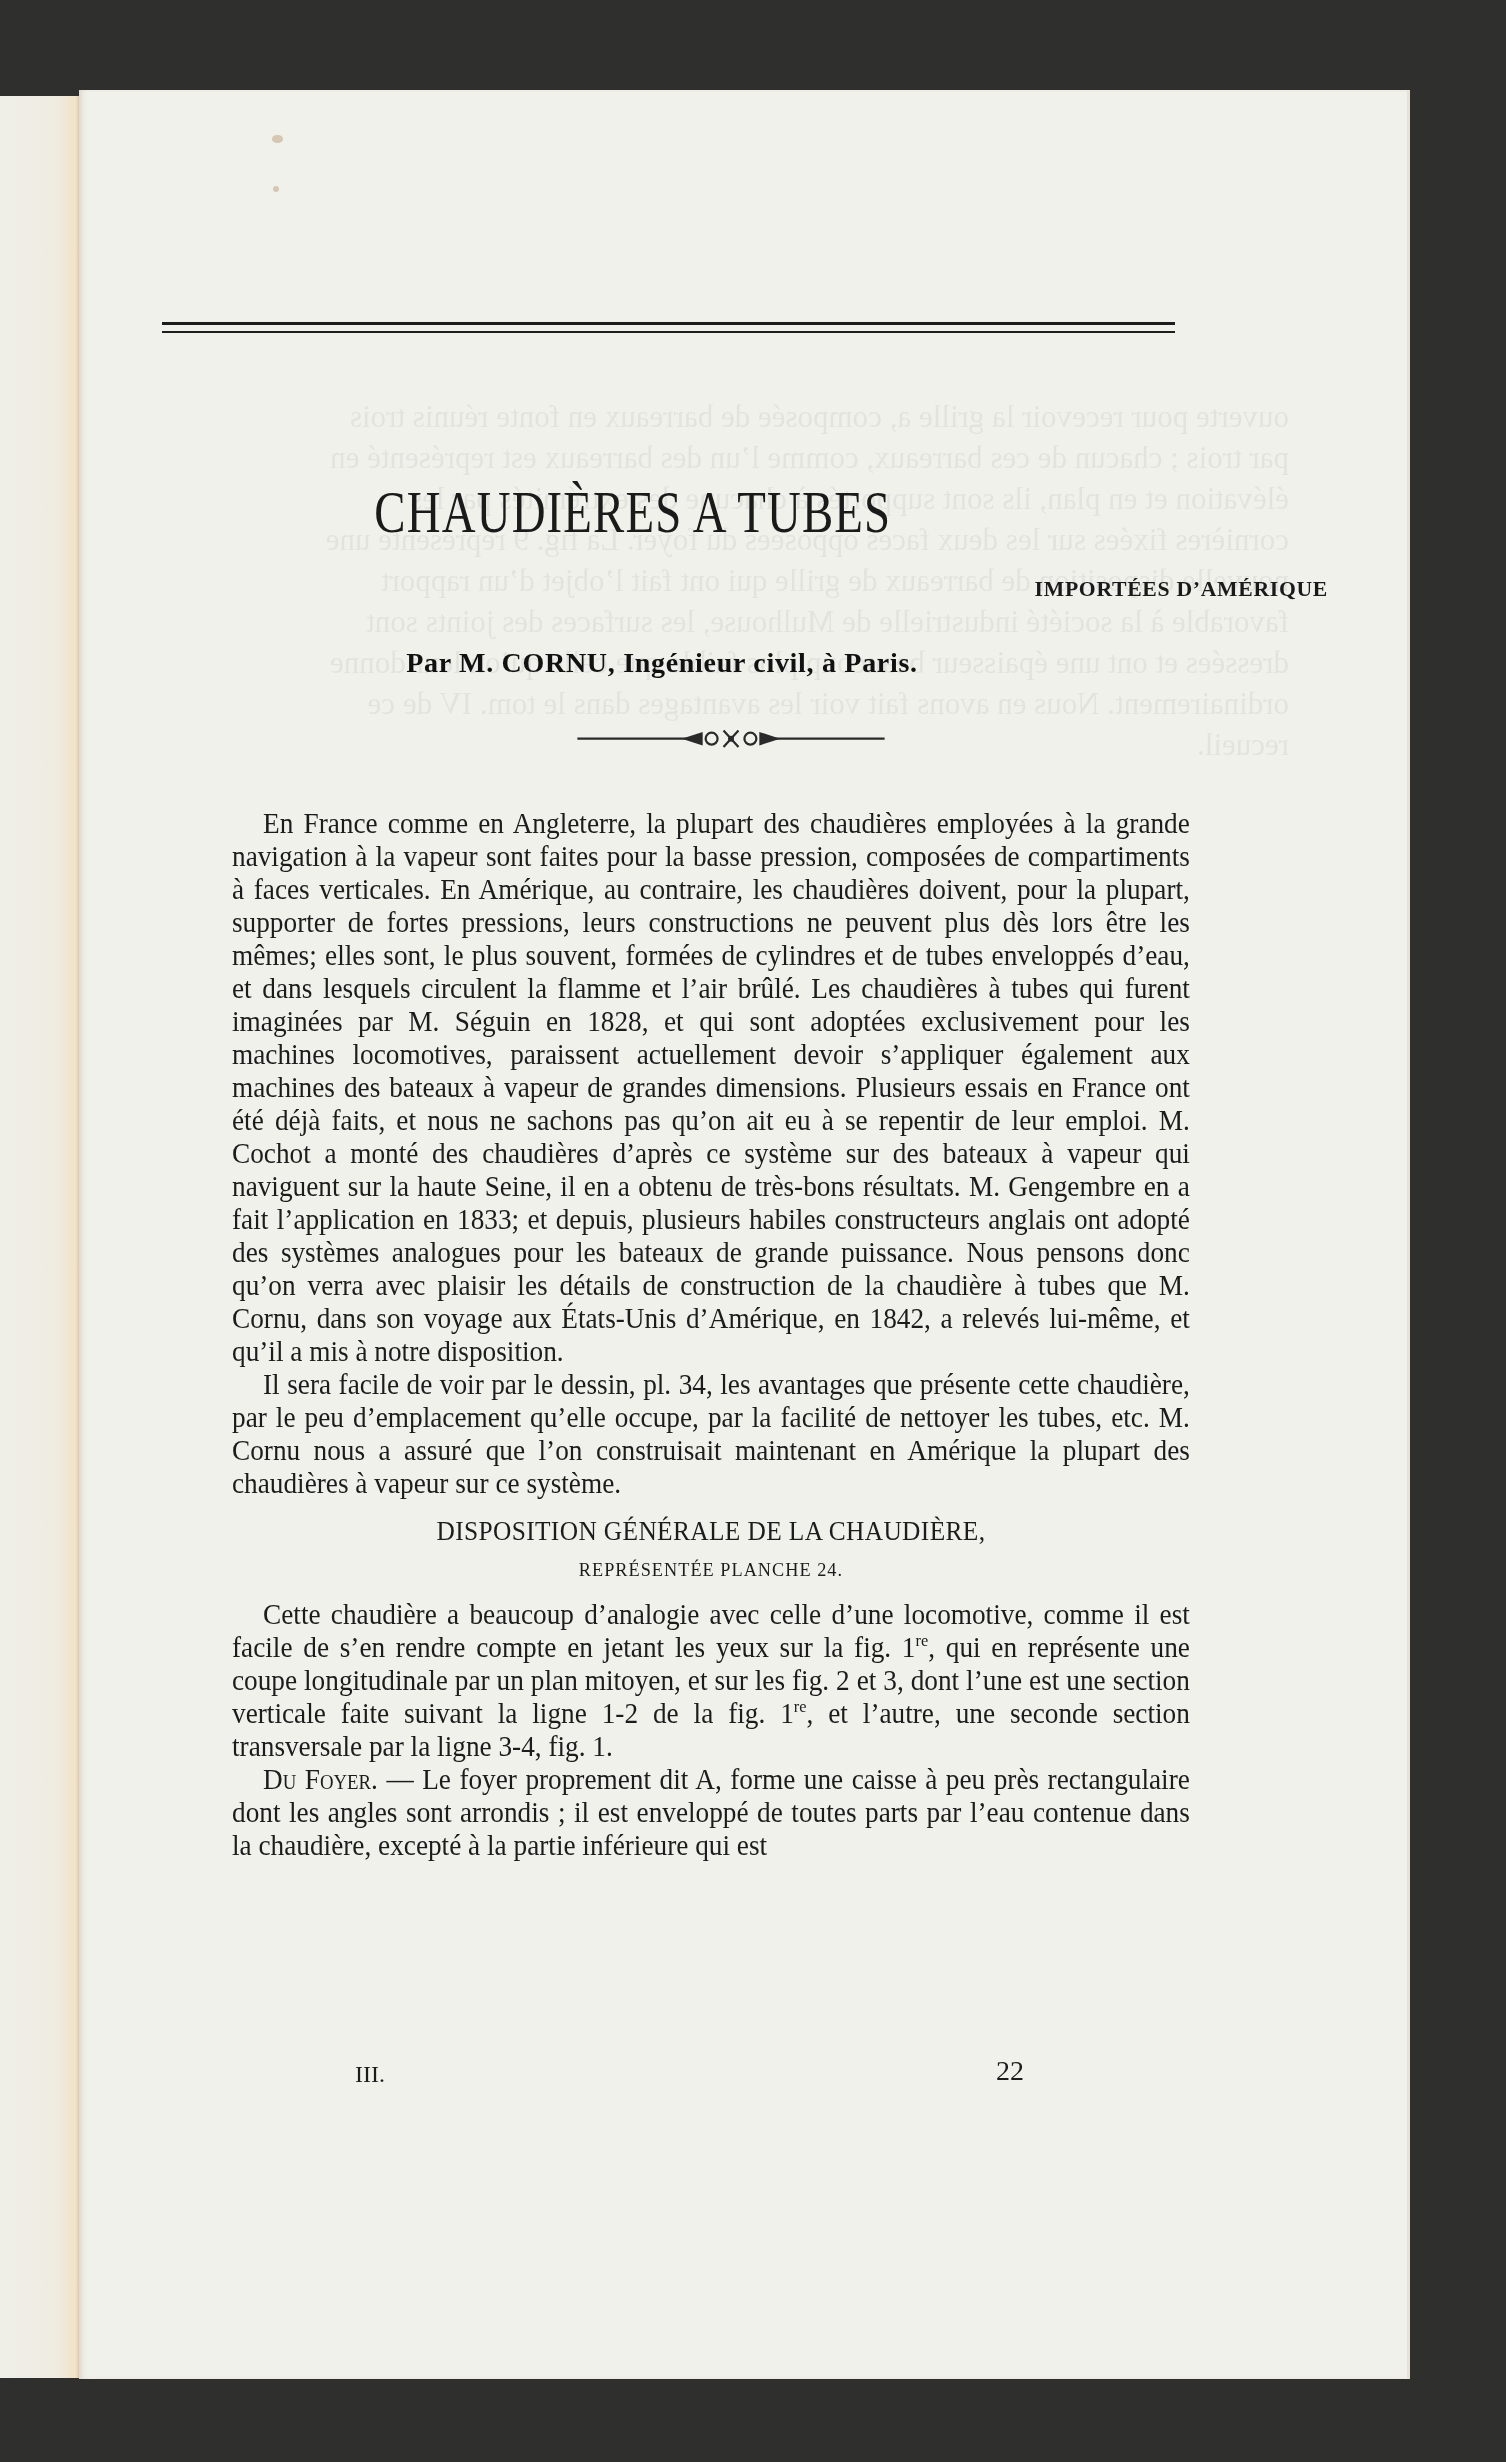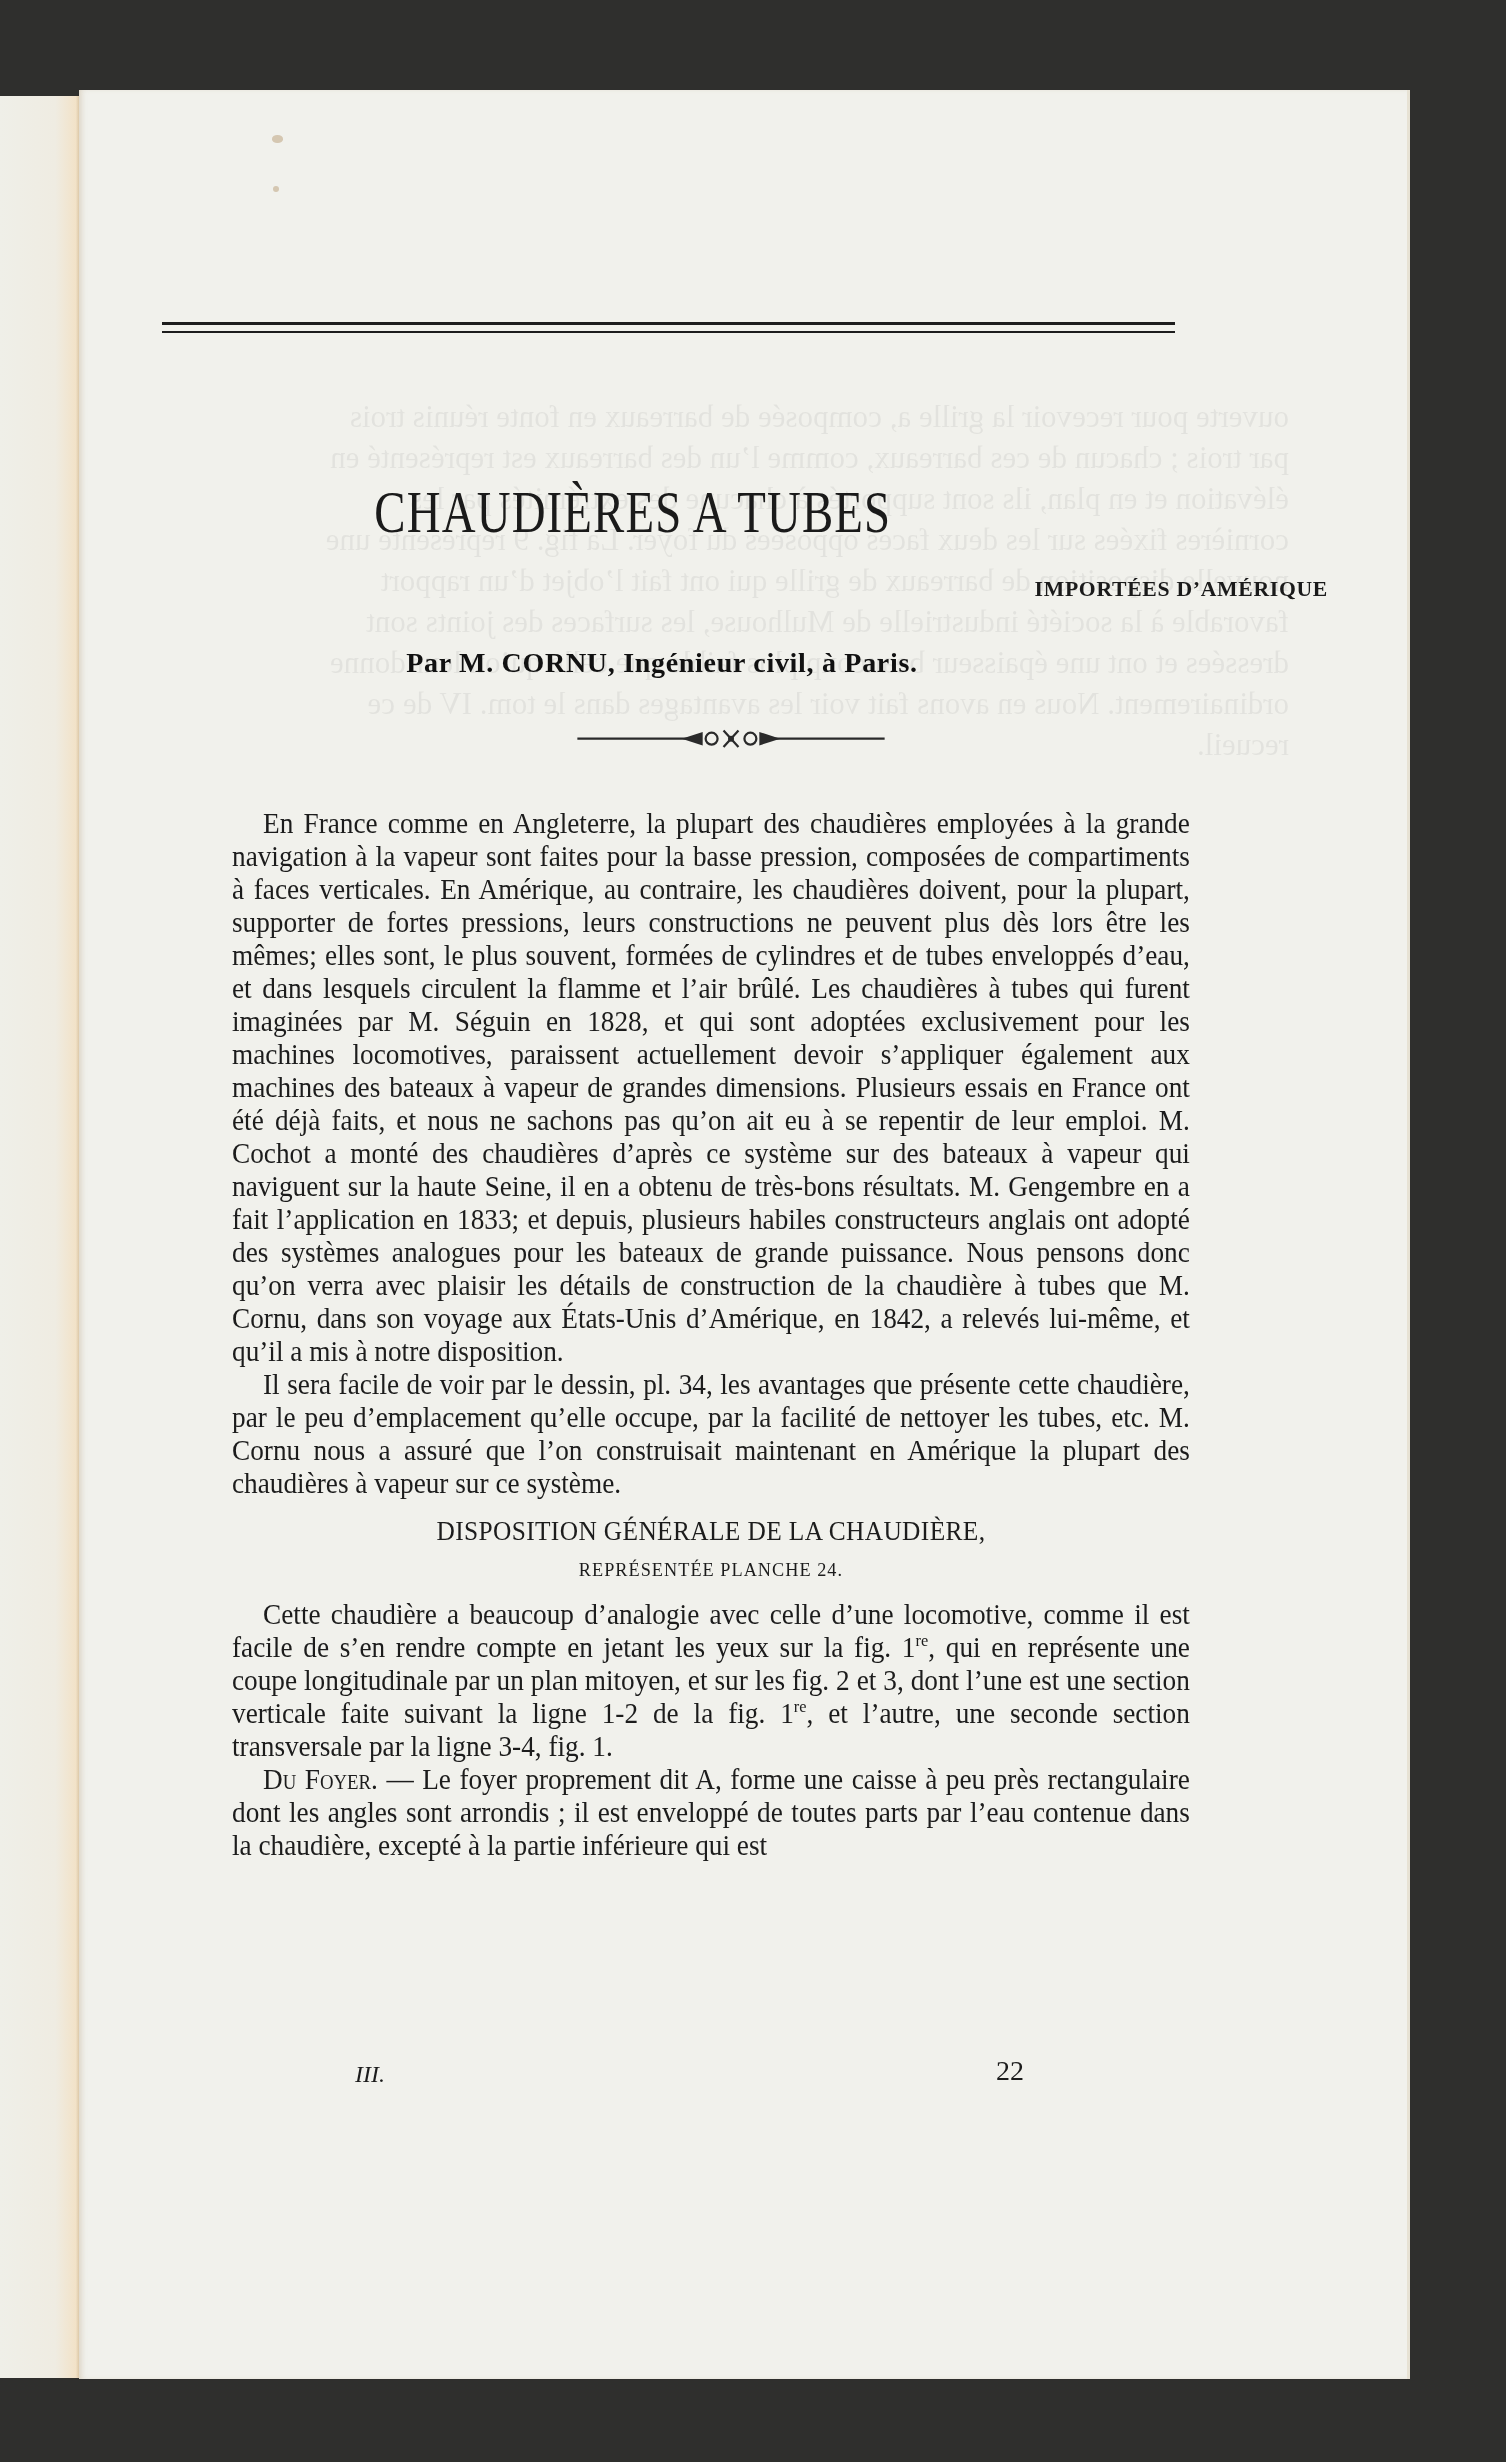--- a/index.html
+++ b/index.html
@@ -63,21 +63,21 @@
     text-align: center; text-indent: 0 !important; font-size: 27px;
     margin-top: 15px !important; letter-spacing: 0.4px;
   }
   .sec-sub {
     text-align: center; text-indent: 0 !important; font-size: 19.4px;
     letter-spacing: 1.1px; margin-bottom: 12px !important; margin-top: 4.5px !important;
   }
   .smallcaps { font-variant: small-caps; }
   sup { font-size: 60%; line-height: 0; }
   .footer-vol {
-    position: absolute; left: 276px; top: 1971px; font-size: 24px; color: #1c1c1c; font-style: italic;
+    position: absolute; left: 276px; top: 1971px; font-size: 24px; color: #1c1c1c;
   }
   .footer-page {
     position: absolute; left: 917px; top: 1965px; font-size: 28px; color: #1c1c1c;
   }
   .dot { position: absolute; border-radius: 50%; background: rgba(160,120,70,0.35); }
 </style>
 </head>
 <body>
 
 <div class="left-page"></div>

